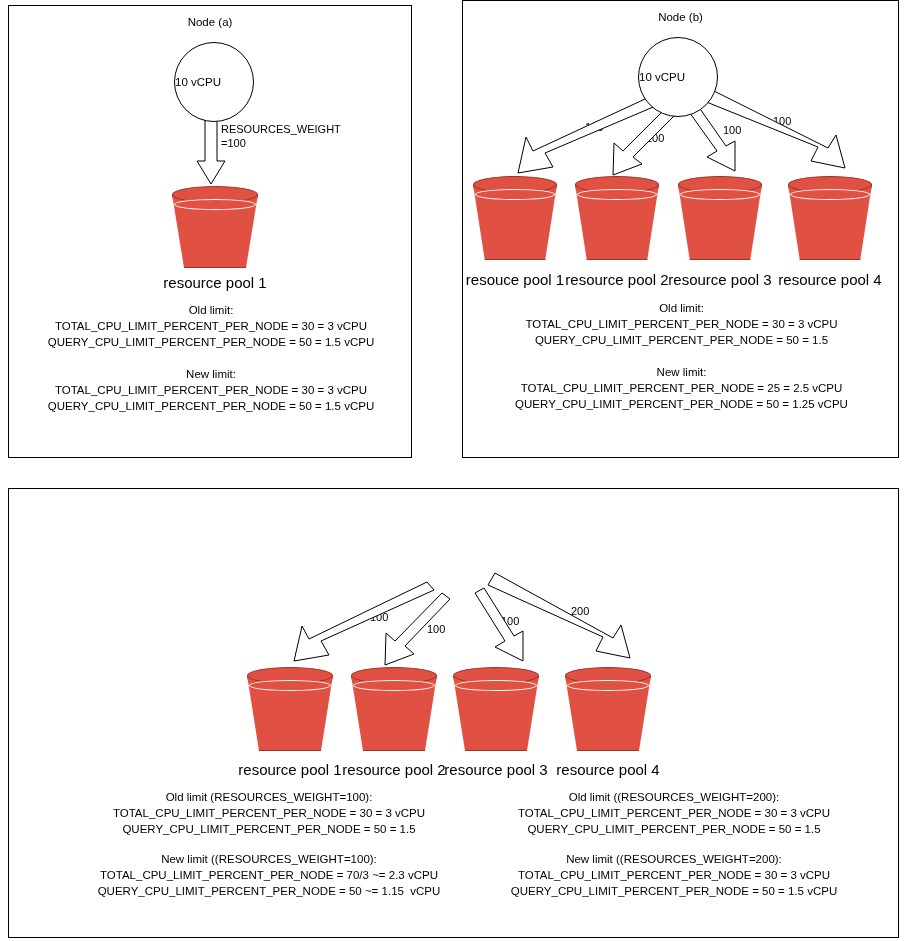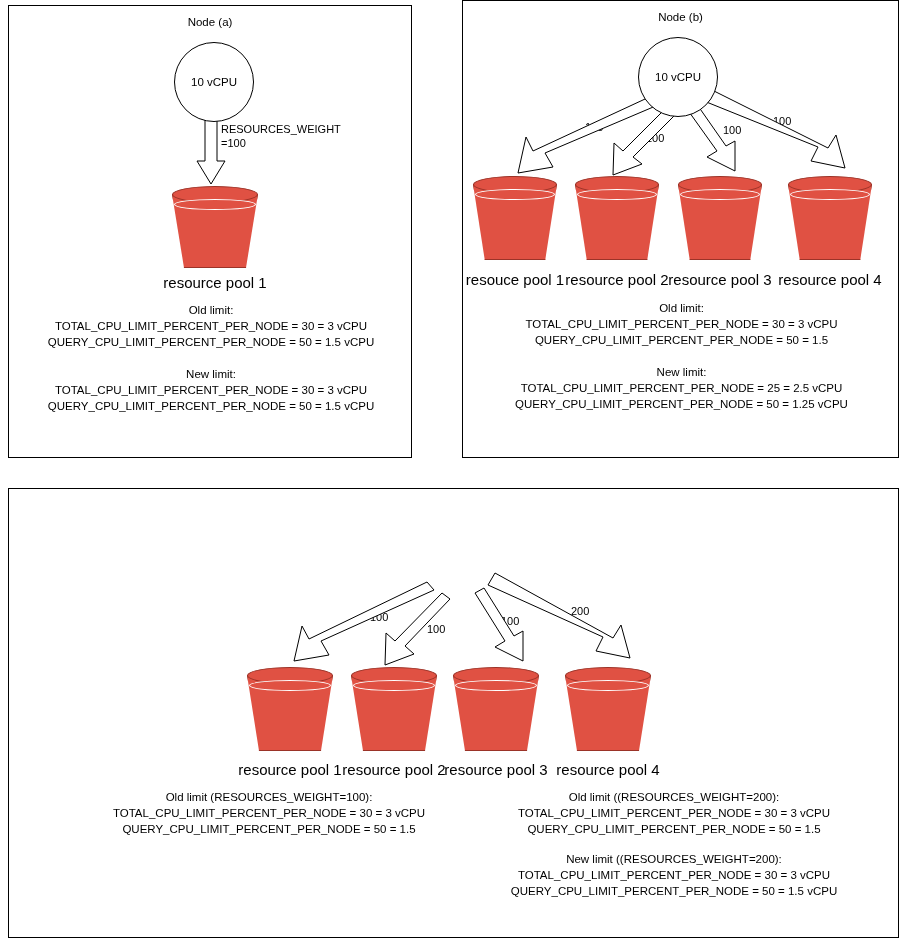--- a/index.html
+++ b/index.html
@@ -35,21 +35,21 @@
     font-size: 11.5px;
   }
 
   .node-circle {
     position: absolute;
     border: 1px solid #000000;
     border-radius: 50%;
     background: #ffffff;
     display: flex;
     align-items: center;
-    justify-content: center;
+    justify-content: flex-start;
     font-size: 11.5px;
     z-index: 3;
   }
 
   
   .pool {
     position: absolute;
     z-index: 2;
   }
   .pool .body {
@@ -249,19 +249,22 @@
   <div class="pool" style="left:556px; top:178px; width:86px; height:84px;">
     <div class="body"></div>
     <div class="lid"></div>
     <div class="rim"></div>
   </div>
   <div class="pool-label" style="left:544px; top:272px; width:110px;">resource pool 4</div>
 
   <div class="block-text" style="left:40px; top:300px; width:440px;">Old limit (RESOURCES_WEIGHT=100):
 TOTAL_CPU_LIMIT_PERCENT_PER_NODE = 30 = 3 vCPU
 QUERY_CPU_LIMIT_PERCENT_PER_NODE = 50 = 1.5</div>
+  <div class="block-text" style="left:40px; top:362px; width:440px;">New limit ((RESOURCES_WEIGHT=100):
+TOTAL_CPU_LIMIT_PERCENT_PER_NODE = 70/3 ~= 2.3 vCPU
+QUERY_CPU_LIMIT_PERCENT_PER_NODE = 50 ~= 1.15  vCPU</div>
   <div class="block-text" style="left:455px; top:300px; width:420px;">Old limit ((RESOURCES_WEIGHT=200):
 TOTAL_CPU_LIMIT_PERCENT_PER_NODE = 30 = 3 vCPU
 QUERY_CPU_LIMIT_PERCENT_PER_NODE = 50 = 1.5</div>
   <div class="block-text" style="left:455px; top:362px; width:420px;">New limit ((RESOURCES_WEIGHT=200):
 TOTAL_CPU_LIMIT_PERCENT_PER_NODE = 30 = 3 vCPU
 QUERY_CPU_LIMIT_PERCENT_PER_NODE = 50 = 1.5 vCPU</div>
 </div>
 
 </body></html>

